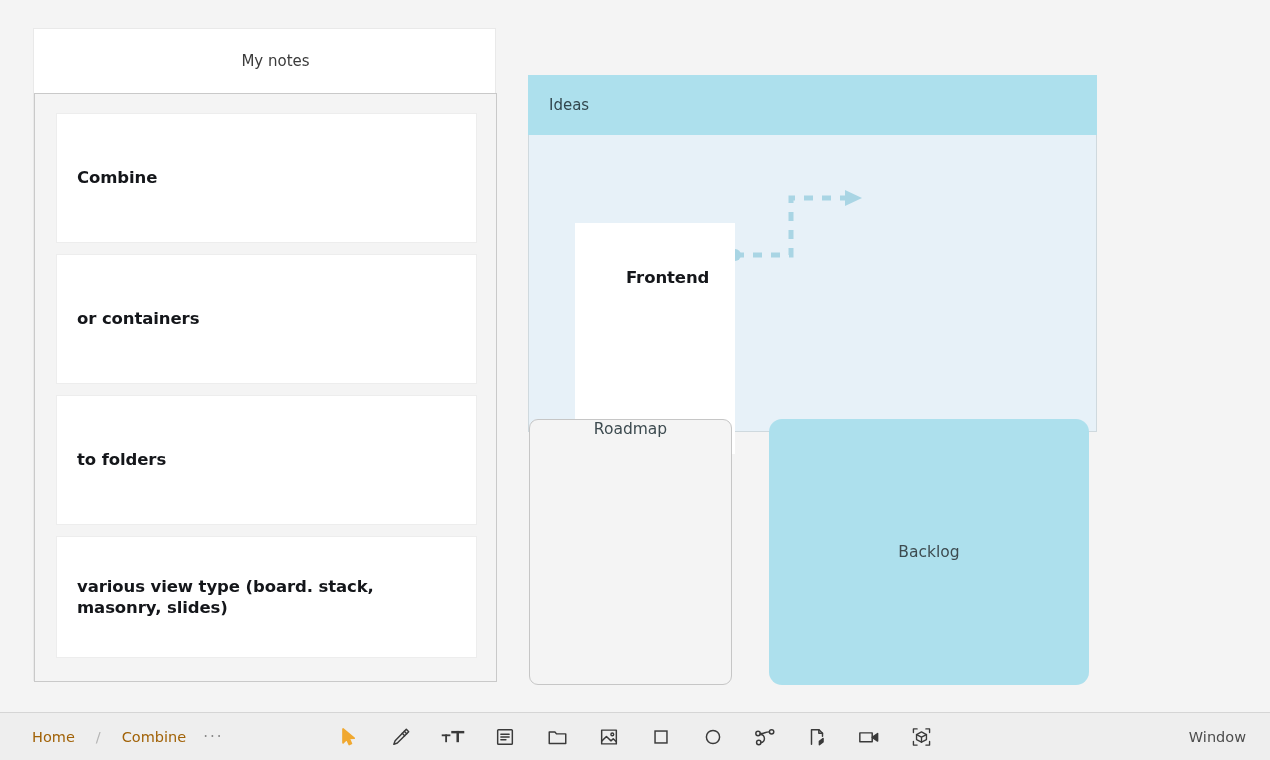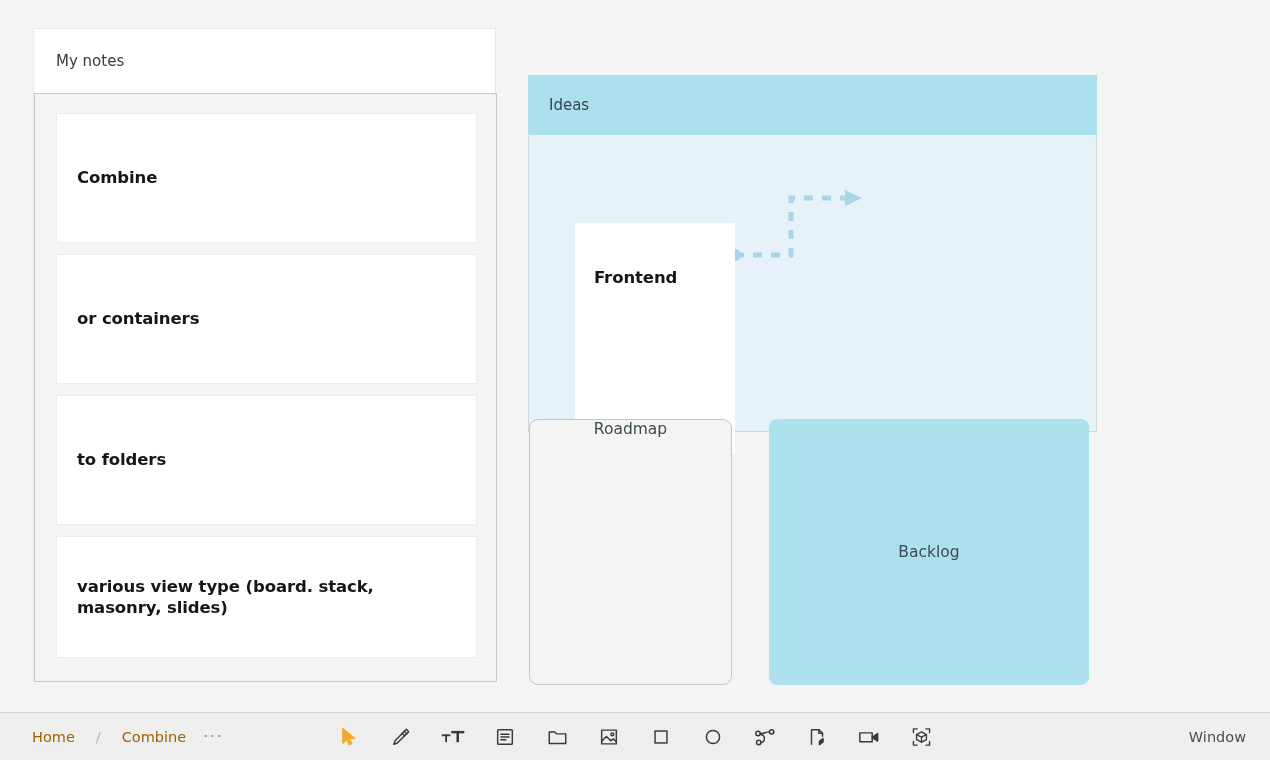--- a/index.html
+++ b/index.html
@@ -25,20 +25,21 @@
     width: 463px; height: 653px;
     background: #ffffff;
     border: 1px solid #e9e9e9;
   }
   #notes-header {
     height: 64px;
     display: flex;
     align-items: center;
     padding-left: 22px;
     background: #ffffff;
+    justify-content: center;
   }
   #notes-title {
     font-size: 15px;
     color: #3b3b3b;
     font-weight: 400;
   }
   #notes-list {
     position: absolute;
     left: 0px; top: 64px;
     width: 463px;
@@ -107,20 +108,21 @@
     background: #ffffff;
     display: flex;
     align-items: flex-start;
     padding: 40px 0 0 21px;
   }
   .diagram-card-text {
     font-size: 16.5px;
     font-weight: bold;
     color: #14161a;
     letter-spacing: -0.1px;
+    margin-left: 32px;
   }
   #connector-svg {
     position: absolute;
     left: 0; top: 0;
     width: 569px; height: 297px;
     overflow: visible;
     pointer-events: none;
   }
 
   
@@ -133,21 +135,21 @@
     border-radius: 9px;
     display: flex;
     align-items: flex-start;
     justify-content: center;
   }
   #backlog-card {
     position: absolute;
     left: 769px; top: 419px;
     width: 320px; height: 266px;
     background: #ade0ed;
-    border-radius: 8px;
+    border-radius: 13px;
     display: flex;
     align-items: center;
     justify-content: center;
   }
   .board-card-label {
     font-size: 15.5px;
     color: #3d4b50;
   }
 
   

